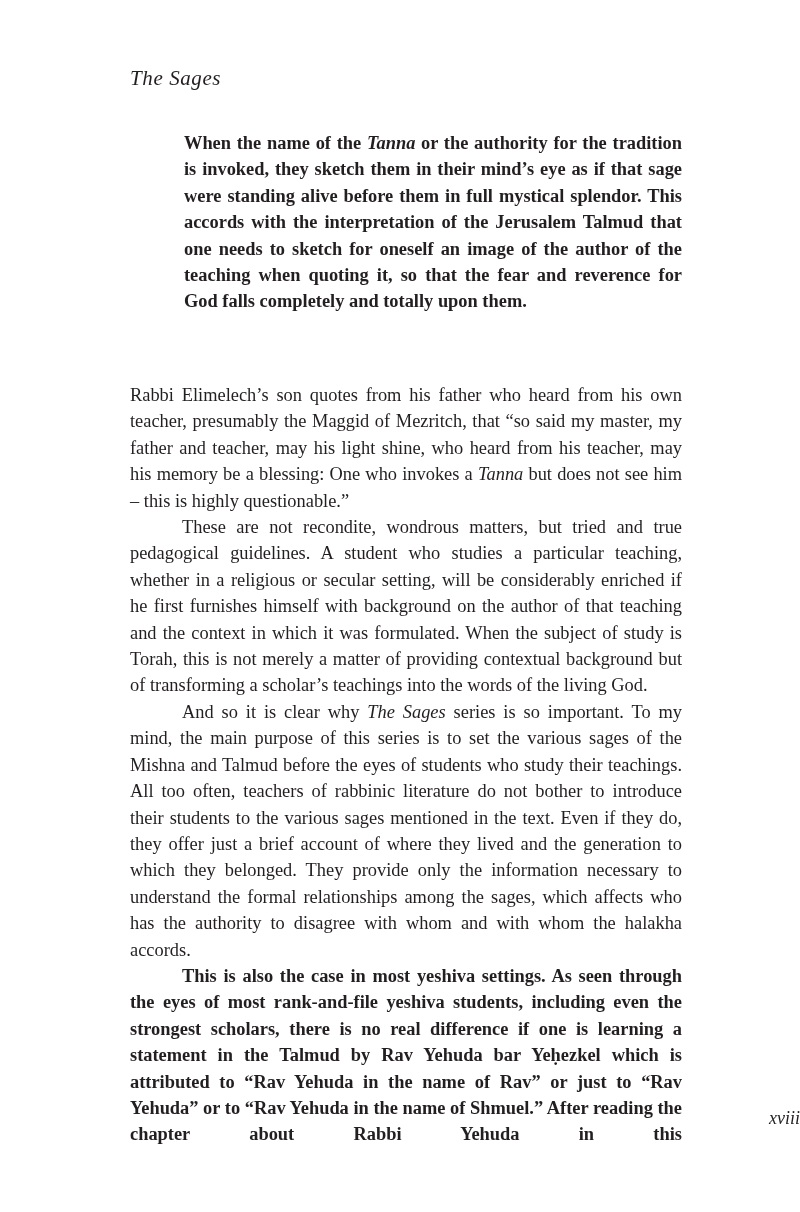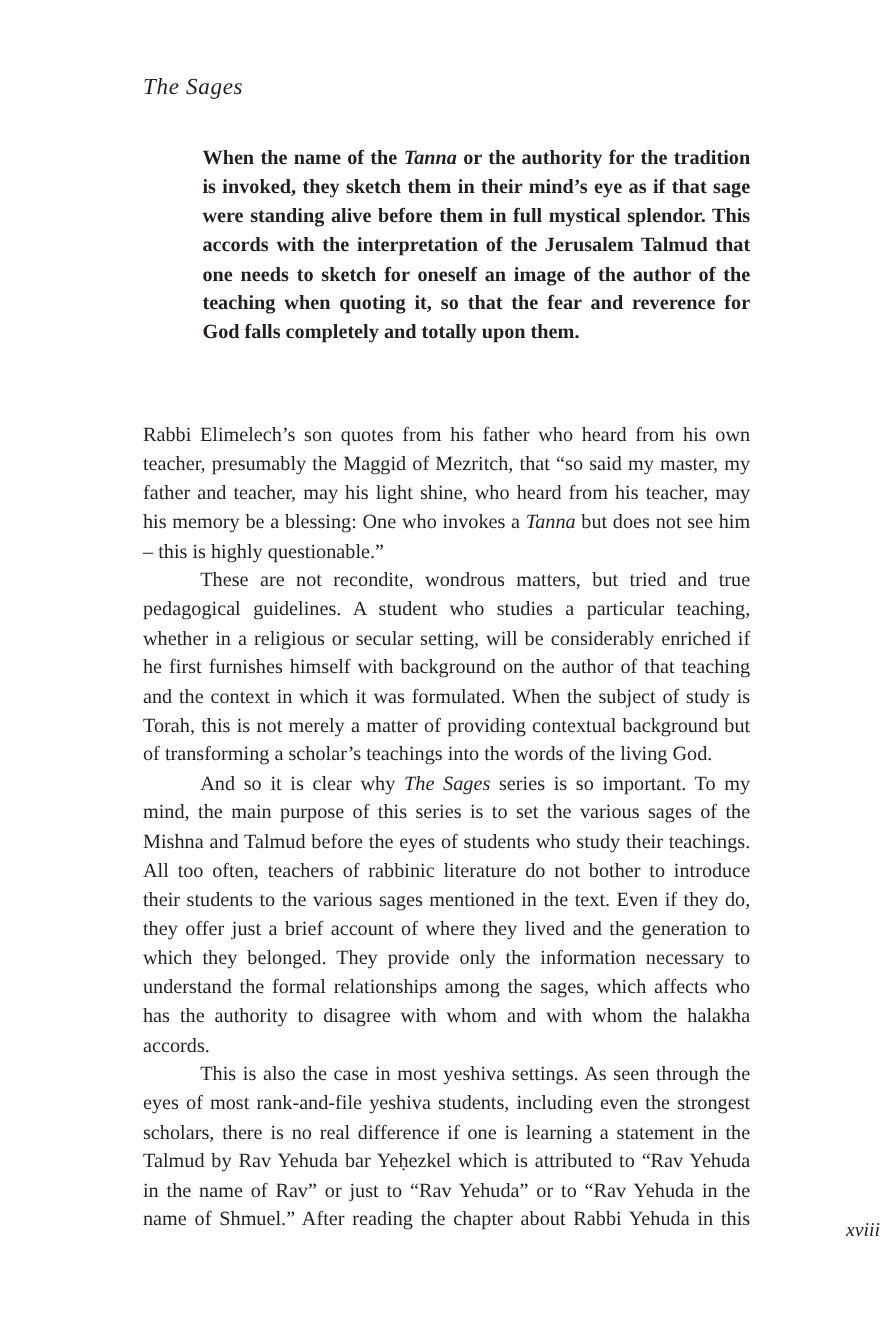--- a/index.html
+++ b/index.html
@@ -52,20 +52,21 @@
       text-align-last: justify;
     }
     .body-text p.last-ends-short {
       text-align-last: left;
     }
     .body-text p.indent {
       text-indent: 52px;
     }
     .body-text p.continue-cut {
       text-align-last: justify;
+      font-weight: bold;
     }
     em { font-style: italic; }
     .page-number {
       position: absolute;
       left: 0;
       width: 800px;
       top: 1108px;
       text-align: right;
       font-size: 18px;
       font-style: italic;

